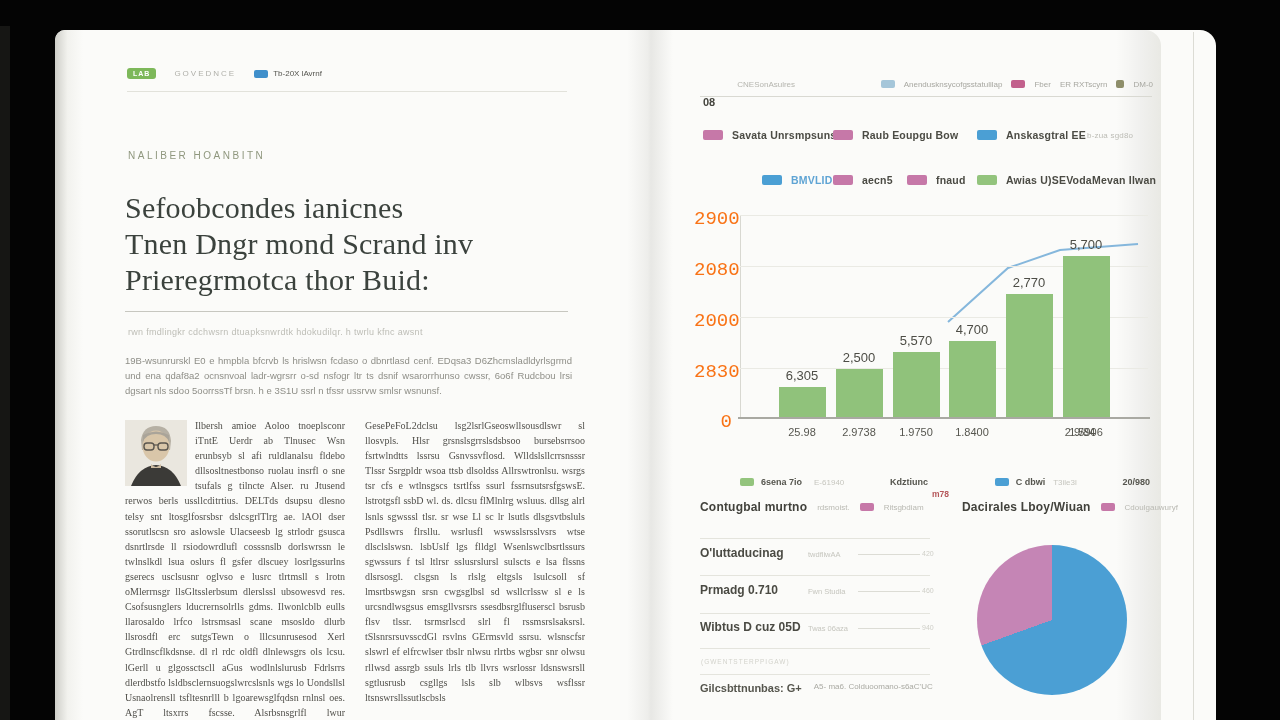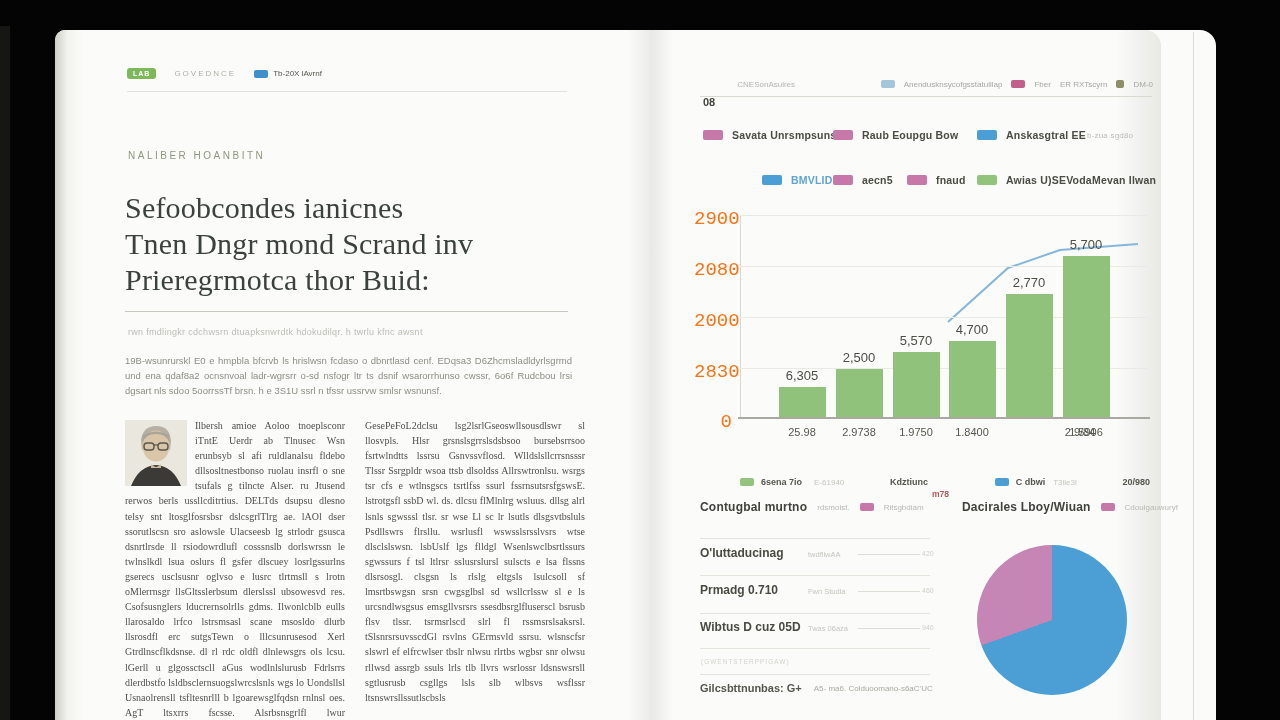--- a/index.html
+++ b/index.html
@@ -69,21 +69,21 @@
 
   .sec-title-row{position:absolute;display:flex;align-items:center;gap:10px;}
   .sec-title{font-size:12px;font-weight:bold;color:#42423c;letter-spacing:.2px;}
   .sec-note{font-size:8px;color:#b9b9b2;}
   .tdivider{position:absolute;left:700px;width:230px;height:1px;background:#e4e4dd;}
   .trow-label{position:absolute;left:700px;font-size:12px;font-weight:bold;color:#4a4a43;}
   .trow-note{position:absolute;left:808px;font-size:7.5px;color:#c6c6bf;}
   .leader{position:absolute;left:858px;width:62px;height:1px;background:#dcdcd5;}
   .trow-value{position:absolute;left:922px;font-size:7px;color:#cfcfc8;}
   .footnote{position:absolute;left:701px;font-size:6.5px;letter-spacing:1px;color:#d3d3cc;}
-  .tfooter{position:absolute;left:700px;display:flex;align-items:center;gap:12px;}
+  .tfooter{position:absolute;left:700px;display:flex;align-items:flex-start;gap:12px;}
   .tfooter-main{font-size:11px;font-weight:bold;color:#55554d;}
   .tfooter-note{font-size:8px;color:#aaaaa3;}
   .pie{position:absolute;left:977px;top:545px;width:150px;height:150px;border-radius:50%;}
 </style>
 </head>
 <body>
 
 <div class="bg-edge"></div>
 <div class="spread"></div>
 <div class="right-fold"></div>

